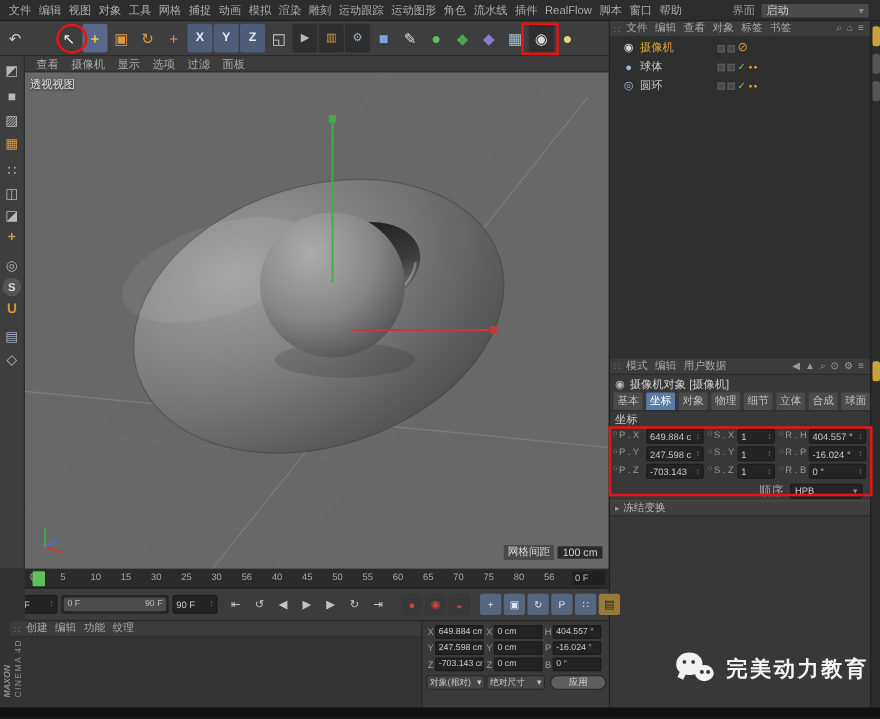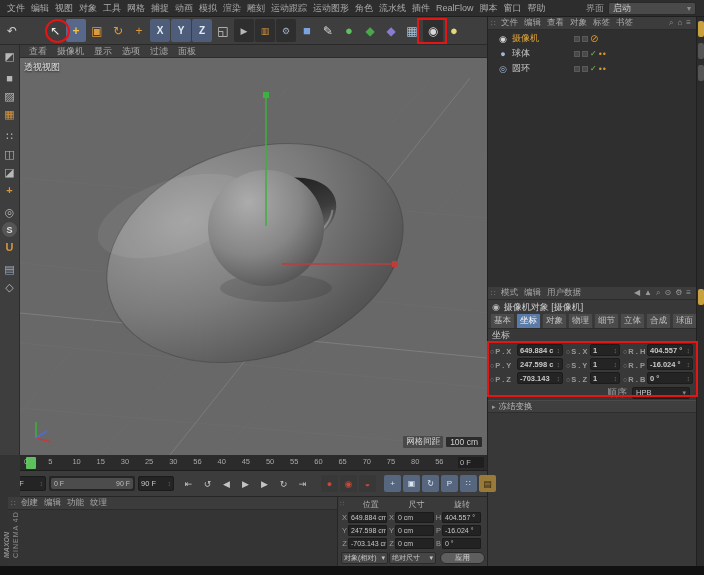--- a/index.html
+++ b/index.html
@@ -82,21 +82,21 @@
   .odot{color:#d8962f;font-size:9px;letter-spacing:1px;}
 
   
   .amtitle{height:14px;display:flex;align-items:center;padding:0 4px;font-size:9px;color:#cfcfcf;background:#383838;}
   .amtitle .cam{color:#b9b9b9;margin-right:4px;font-size:9px;}
   .amtabs{height:15px;display:flex;align-items:flex-end;padding:1px 2px 0 2px;background:#383838;border-bottom:1px solid #2d2d2d;}
   .tab{background:#4b4b4b;color:#c0c0c0;border:1px solid #3a3a3a;border-bottom:none;padding:1px 3px;border-radius:2px 2px 0 0;font-size:8.5px;margin-right:1px;cursor:pointer;white-space:nowrap;}
   .tab.active{background:#5a7aa8;color:#ffffff;}
   .amsection{height:13px;display:flex;align-items:center;padding:0 4px;font-size:9px;color:#c8c8c8;border-bottom:1px solid #424242;}
   .amgrid{padding:1px 2px 0 2px;}
-  .arow{display:flex;align-items:flex-end;height:13px;margin-bottom:1px;font-weight:bold;}
+  .arow{display:flex;align-items:flex-start;height:13px;margin-bottom:1px;}
   .alab{font-size:7.5px;color:#9a9a9a;white-space:nowrap;display:flex;align-items:center;}
   .alab .kc{font-size:7px;color:#8a8a8a;margin-right:1px;}
   .alab.w1{width:27px;}.alab.w2{width:24px;margin-left:3px;}.alab.w3{width:24px;margin-left:3px;}
   .afld{height:12px;background:#242424;border:1px solid #1c1c1c;border-radius:2px;display:flex;align-items:center;padding:0 2px;font-size:7.5px;color:#c9c9c9;cursor:text;}
   .afld .v{flex:1;overflow:hidden;white-space:nowrap;}
   .afld .st{color:#6b6b6b;font-size:7px;margin-left:1px;}
   .afld.f1{width:46px;}.afld.f2{width:30px;}.afld.f3{width:46px;}
   .aorder{display:flex;align-items:center;justify-content:flex-end;height:15px;padding-right:4px;}
   .aorder .lbl{font-size:10px;color:#9a9a9a;margin-right:5px;}
   .dd{height:12px;background:#242424;border:1px solid #1c1c1c;border-radius:2px;display:flex;align-items:center;justify-content:space-between;padding:0 3px;font-size:7.5px;color:#c9c9c9;width:58px;cursor:pointer;}
@@ -684,26 +684,20 @@
           <span class="mi">功能</span>
           <span class="mi">纹理</span>
         </span>
     </div>
     <div class="body"></div>
   </div>
   <div class="brand1">MAXON</div>
   <div class="brand2">CINEMA 4D</div>
 
   <div class="cmgr">
-    <div class="cmhead">
-      <span class="hnd">∷</span>
-      <span class="h">位置</span>
-      <span class="h">尺寸</span>
-      <span class="h">旋转</span>
-    </div>
     <div class="cmrow">
       <span class="l">X</span>
       <div class="cfld">649.884 cm</div>
       <span class="l">X</span>
       <div class="cfld">0 cm</div>
       <span class="l">H</span>
       <div class="cfld">404.557 °</div>
     </div>
     <div class="cmrow">
       <span class="l">Y</span>
@@ -727,20 +721,27 @@
         <span class="arr">▾</span>
       </div>
       <div class="cdd">
         <span>绝对尺寸</span>
         <span class="arr">▾</span>
       </div>
       <div class="apply">应用</div>
     </div>
   </div>
 
+  <div class="watermark">
+    <div class="wmico">
+        <div class="b1"></div>
+        <div class="b2"></div>
+      </div>
+    <div class="wmtext">完美动力教育</div>
+  </div>
 
   <div class="blackbar"></div>
 
   <div class="ann circle" style="left:45px;top:19px;width:25px;height:24px;"></div>
   <div class="ann" style="left:417px;top:18px;width:30px;height:26px;"></div>
   <div class="ann" style="left:487px;top:341px;width:211px;height:56px;"></div>
 
 </div>
 
 </body></html>

